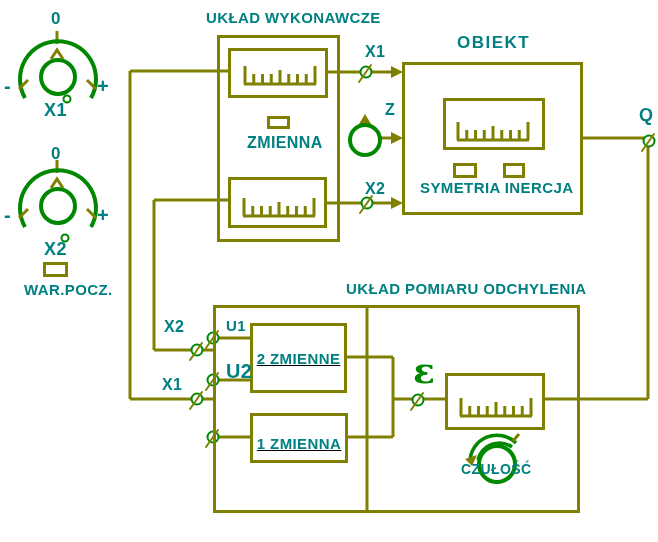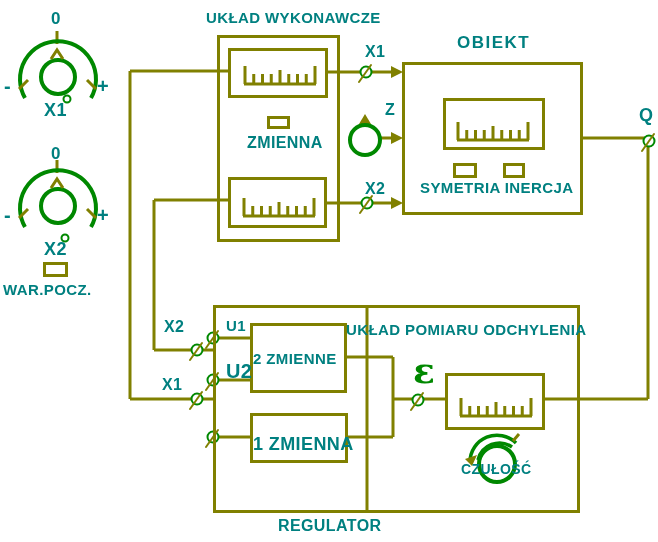--- a/index.html
+++ b/index.html
@@ -9,21 +9,21 @@
   }
   #wire-layer{position:absolute;left:0;top:0;z-index:1;}
   .box{
     position:absolute;border:3px solid #808000;background:transparent;
     box-sizing:border-box;z-index:2;
   }
   .lbl{
     position:absolute;color:#008080;font-weight:bold;line-height:1;
     white-space:nowrap;z-index:3;letter-spacing:0.4px;
   }
-  .ctr{display:flex;align-items:center;justify-content:flex-start;}
+  .ctr{display:flex;align-items:center;justify-content:center;text-decoration:underline;}
   .epsilon{
     font-family:"DejaVu Serif", serif;color:#008800;font-weight:bold;
   }
 </style>
 </head>
 <body>
 
 <div id="stage">
 
   <svg id="wire-layer" width="658" height="542" viewBox="0 0 658 542">
@@ -134,49 +134,48 @@
   <div class="box" style="left:453px;top:163px;width:24px;height:15px;"></div>
   <div class="box" style="left:503px;top:163px;width:22px;height:15px;"></div>
 
   <div class="box" style="left:43px;top:262px;width:25px;height:15px;"></div>
 
   <div class="box" style="left:213px;top:305px;width:367px;height:208px;"></div>
   <div class="box ctr" style="left:250px;top:323px;width:97px;height:70px;">
     <span class="lbl" style="position:static;font-size:15px;">2 ZMIENNE</span>
   </div>
   <div class="box ctr" style="left:250px;top:413px;width:98px;height:50px;">
-    <span class="lbl" style="position:static;font-size:18px;margin-top:11px;">1 ZMIENNA</span>
+    <span class="lbl" style="position:static;font-size:15px;margin-top:11px;">1 ZMIENNA</span>
   </div>
   <div class="box" style="left:445px;top:373px;width:100px;height:57px;"></div>
 
   <div class="lbl" style="left:51px;top:10px;font-size:17px;">0</div>
   <div class="lbl" style="left:4px;top:76px;font-size:20px;">-</div>
   <div class="lbl" style="left:97px;top:76px;font-size:20px;">+</div>
   <div class="lbl" style="left:44px;top:101px;font-size:18px;">X1</div>
 
   <div class="lbl" style="left:51px;top:145px;font-size:17px;">0</div>
   <div class="lbl" style="left:4px;top:205px;font-size:20px;">-</div>
   <div class="lbl" style="left:97px;top:205px;font-size:20px;">+</div>
   <div class="lbl" style="left:44px;top:240px;font-size:18px;">X2</div>
-  <div class="lbl" style="left:3px;top:282px;font-size:15px;">WAR.POCZ.</div>
+  <div class="lbl" style="left:24px;top:282px;font-size:15px;">WAR.POCZ.</div>
 
   <div class="lbl" style="left:206px;top:10px;font-size:15px;">UKŁAD WYKONAWCZE</div>
   <div class="lbl" style="left:247px;top:135px;font-size:16px;">ZMIENNA</div>
 
   <div class="lbl" style="left:457px;top:34px;font-size:17px;letter-spacing:1.5px;">OBIEKT</div>
   <div class="lbl" style="left:420px;top:180px;font-size:15px;">SYMETRIA INERCJA</div>
 
   <div class="lbl" style="left:365px;top:44px;font-size:16px;">X1</div>
   <div class="lbl" style="left:385px;top:102px;font-size:16px;">Z</div>
   <div class="lbl" style="left:365px;top:181px;font-size:16px;">X2</div>
   <div class="lbl" style="left:639px;top:106px;font-size:18px;">Q</div>
 
-  <div class="lbl" style="left:346px;top:281px;font-size:15px;margin-top:41px;">UKŁAD POMIARU ODCHYLENIA</div>
+  <div class="lbl" style="left:346px;top:281px;font-size:15px;">UKŁAD POMIARU ODCHYLENIA</div>
   <div class="lbl" style="left:226px;top:318px;font-size:15px;">U1</div>
   <div class="lbl" style="left:226px;top:361px;font-size:20px;">U2</div>
   <div class="lbl" style="left:164px;top:319px;font-size:16px;">X2</div>
   <div class="lbl" style="left:162px;top:377px;font-size:16px;">X1</div>
   <div class="lbl epsilon" style="left:413px;top:352px;font-size:36px;">ε</div>
 
   <div class="lbl" style="left:461px;top:462px;font-size:14px;">CZUŁOŚĆ</div>
-  <div class="lbl" style="left:278px;top:518px;font-size:16px;">REGULATOR</div>
 
 </div>
 
 </body></html>

